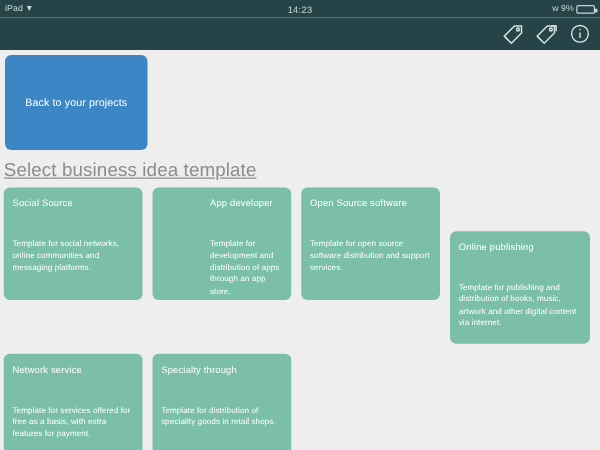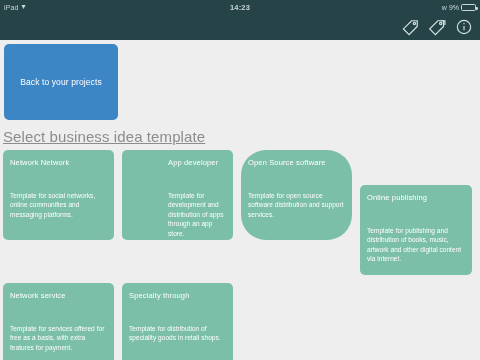--- a/index.html
+++ b/index.html
@@ -20,21 +20,21 @@
     color: #c9d6d7;
     font-size: 7px;
     position: relative;
   }
   #status-left { display: flex; align-items: center; gap: 3px; }
   #status-device { font-size: 7px; letter-spacing: .1px; }
   .wifi-glyph { font-size: 8px; line-height: 1; display: block; }
   #status-time {
     position: absolute; left: 0; right: 0; top: 0; bottom: 0;
     display: flex; align-items: center; justify-content: center;
-    font-size: 7.5px; font-weight: bold; letter-spacing: .2px;
+    font-size: 7.5px; font-weight: normal; letter-spacing: .2px;
   }
   #status-right {
     position: absolute; right: 4px; top: 0; bottom: 0;
     display: flex; align-items: center; gap: 2px;
   }
   .bt-glyph { font-size: 7px; line-height: 1; }
   #battery-pct { font-size: 7px; }
   #battery-icon {
     width: 15px; height: 7px; border: 1px solid #c9d6d7;
     border-radius: 1.5px; position: relative; padding: 1px;
@@ -163,30 +163,30 @@
 
 <div id="content">
 
   <div id="back-button" style="background: rgb(61, 134, 198);">Back to your projects</div>
 
   <div id="section-title">Select business idea template</div>
 
   <div id="template-grid">
 
     <div class="template-card" style="background: rgb(124, 191, 168);">
-      <div class="card-title">Network Network</div>
+      <div class="card-title">Social Source</div>
       <div class="card-desc">Template for social networks, online communities and messaging platforms.</div>
     </div>
 
     <div class="template-card" style="background: rgb(124, 191, 168); padding-left: 46px;">
       <div class="card-title">App developer</div>
       <div class="card-desc">Template for development and distribution of apps through an app store.</div>
     </div>
 
-    <div class="template-card" style="background: rgb(124, 191, 168); border-radius: 25px;">
+    <div class="template-card" style="background: rgb(124, 191, 168);">
       <div class="card-title">Open Source software</div>
       <div class="card-desc">Template for open source software distribution and support services.</div>
     </div>
 
     <div class="template-card" style="background: rgb(124, 191, 168);">
       <div class="card-title">Online publishing</div>
       <div class="card-desc">Template for publishing and distribution of books, music, artwork and other digital content via internet.</div>
     </div>
 
     <div class="template-card" style="background: rgb(124, 191, 168);">

